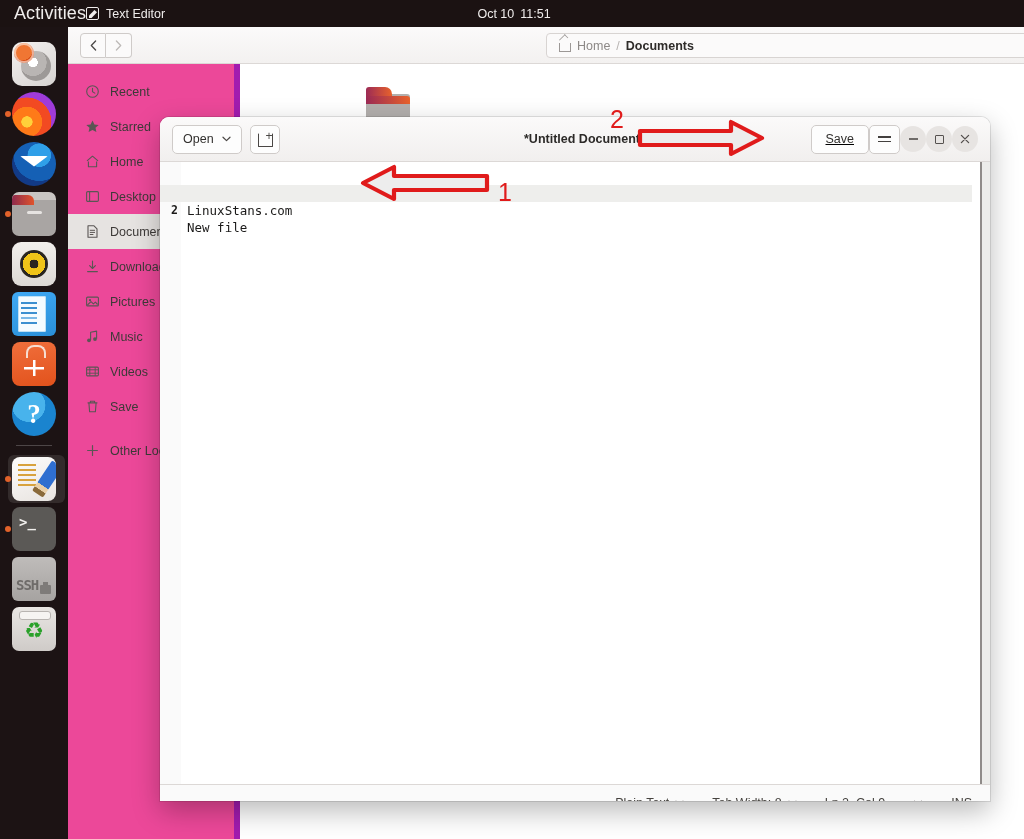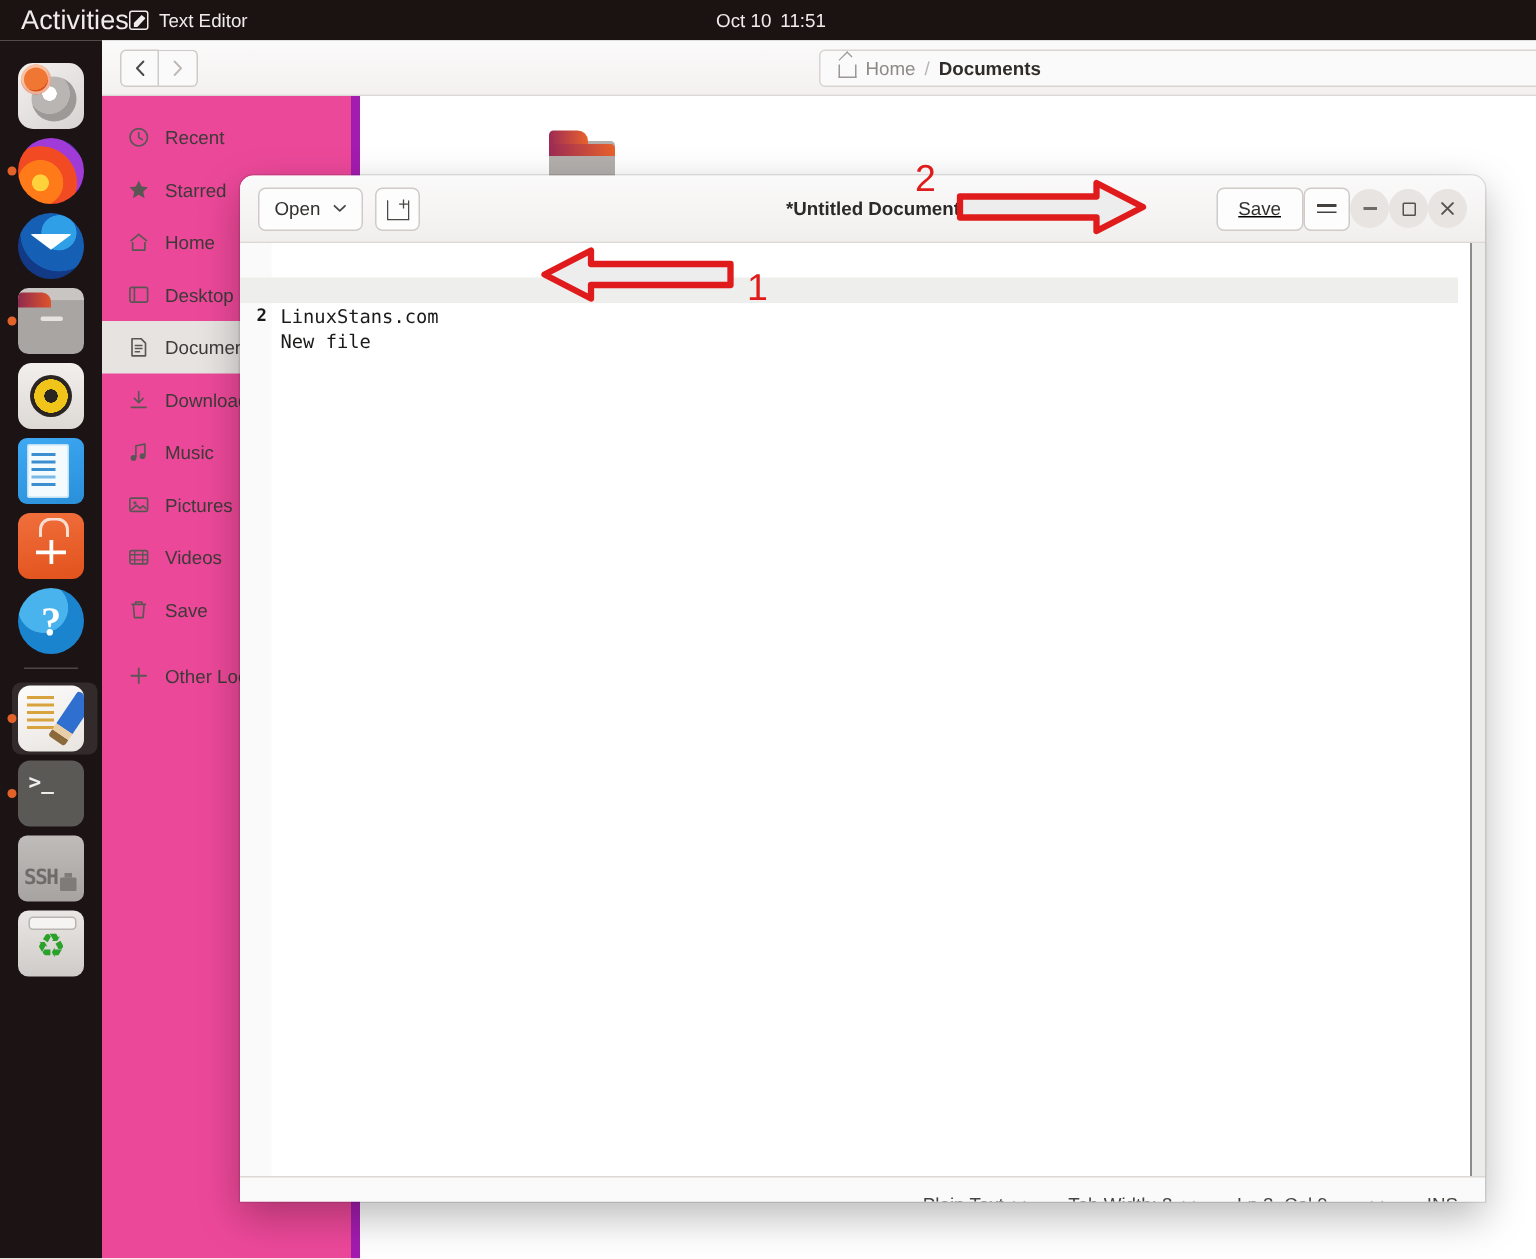--- a/index.html
+++ b/index.html
@@ -443,37 +443,37 @@
           <svg width="15" height="15" viewBox="0 0 15 15">
               <path d="M7.5 2v7.2M4.6 6.6l2.9 2.9 2.9-2.9M2.6 12.6h9.8" fill="none" stroke="#5a5654" stroke-width="1.1" stroke-linecap="round" stroke-linejoin="round"></path>
             </svg>
         </span>
         <span>Downloads</span>
       </div>
 
       <div class="side-item">
         <span class="side-ic">
           <svg width="15" height="15" viewBox="0 0 15 15">
+              <rect x="1.6" y="3.1" width="11.8" height="8.8" rx="1" fill="none" stroke="#5a5654" stroke-width="1.1"></rect>
+              <circle cx="5" cy="6.2" r="1.1" fill="#5a5654"></circle>
+              <path d="M2.4 11 6 7.7l2.4 2.2 2-1.7 2.2 2.3" fill="none" stroke="#5a5654" stroke-width="1.1" stroke-linejoin="round"></path>
+            </svg>
+        </span>
+        <span>Pictures</span>
+      </div>
+
+      <div class="side-item">
+        <span class="side-ic">
+          <svg width="15" height="15" viewBox="0 0 15 15">
               <path d="M5.6 11V3.2l6-1.1V9.8" fill="none" stroke="#5a5654" stroke-width="1.1" stroke-linejoin="round"></path>
               <circle cx="4" cy="11.3" r="1.9" fill="#5a5654"></circle>
               <circle cx="10" cy="10.1" r="1.9" fill="#5a5654"></circle>
             </svg>
         </span>
         <span>Music</span>
-      </div>
-
-      <div class="side-item">
-        <span class="side-ic">
-          <svg width="15" height="15" viewBox="0 0 15 15">
-              <rect x="1.6" y="3.1" width="11.8" height="8.8" rx="1" fill="none" stroke="#5a5654" stroke-width="1.1"></rect>
-              <circle cx="5" cy="6.2" r="1.1" fill="#5a5654"></circle>
-              <path d="M2.4 11 6 7.7l2.4 2.2 2-1.7 2.2 2.3" fill="none" stroke="#5a5654" stroke-width="1.1" stroke-linejoin="round"></path>
-            </svg>
-        </span>
-        <span>Pictures</span>
       </div>
 
       <div class="side-item">
         <span class="side-ic">
           <svg width="15" height="15" viewBox="0 0 15 15">
               <rect x="1.6" y="3.1" width="11.8" height="8.8" rx="1.2" fill="none" stroke="#5a5654" stroke-width="1.1"></rect>
               <path d="M1.8 5.8h11.4M1.8 9.2h11.4M4.8 3.3v8.4M10.2 3.3v8.4" stroke="#5a5654" stroke-width=".9"></path>
             </svg>
         </span>
         <span>Videos</span>

